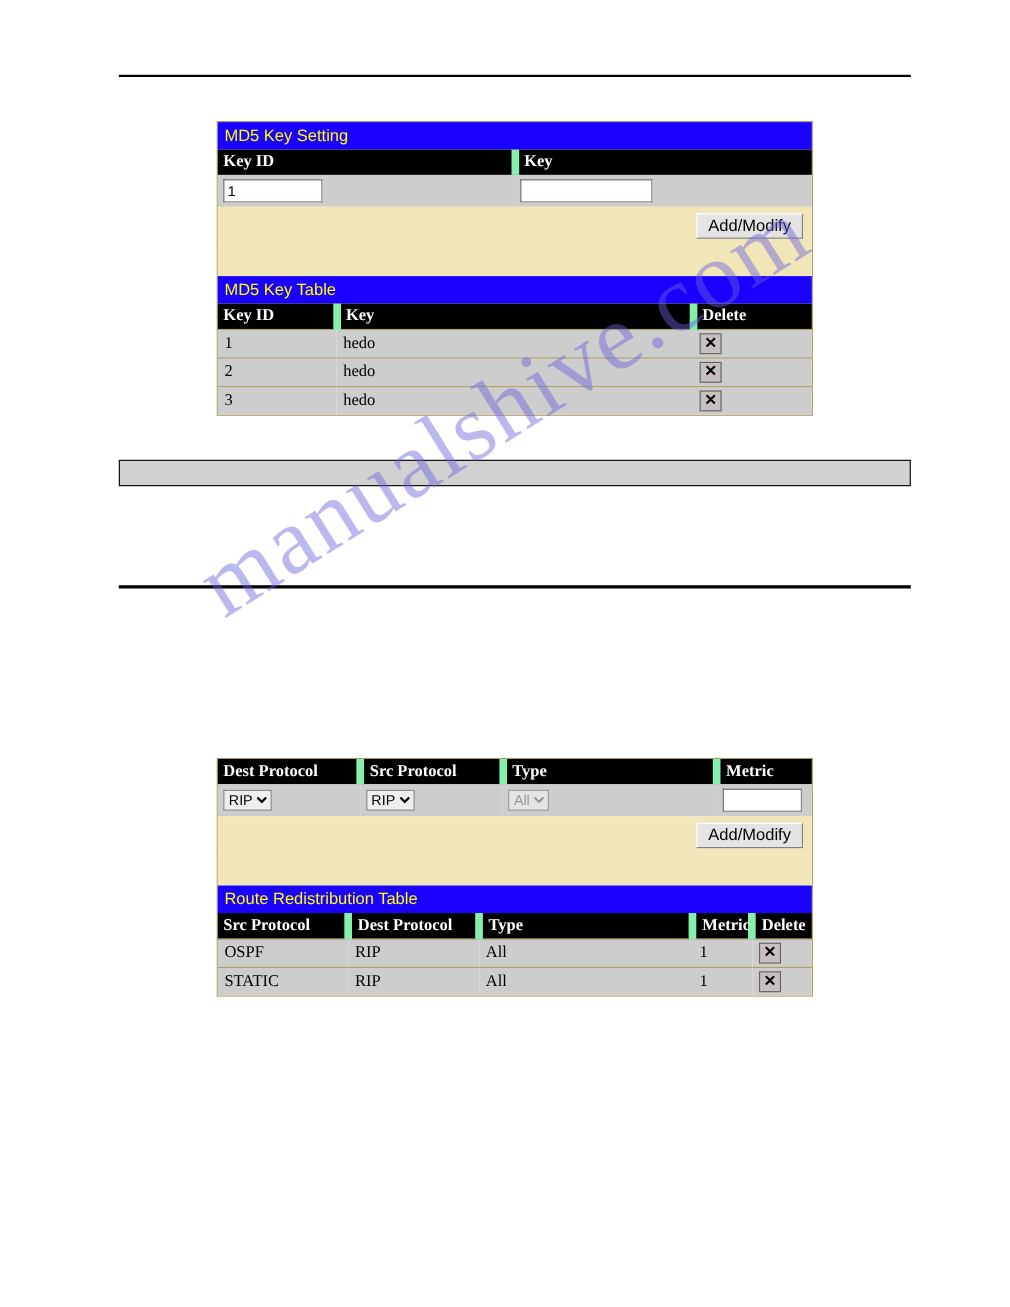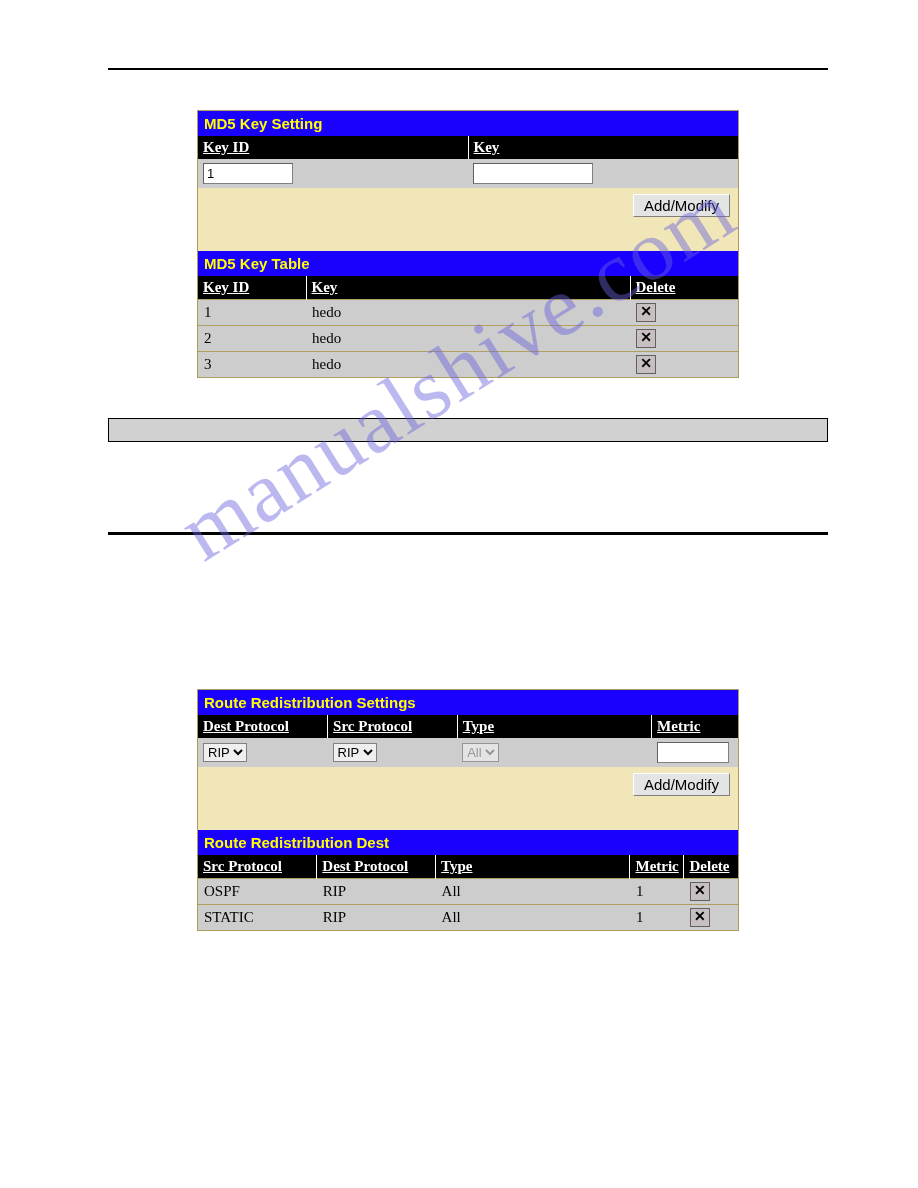--- a/index.html
+++ b/index.html
@@ -46,34 +46,33 @@
     margin: 0 auto 40px auto;
     border: 1px solid #b09b5e;
     position: relative;
     z-index: 1;
     background: #ffffff;
   }
   .panel-header {
     background: #1a00ff;
     color: #ffff00;
     font-family: Arial, sans-serif;
-    font-weight: bold;
+    font-weight: normal;
     font-size: 15px;
     padding: 4px 6px;
   }
   .col-header-row {
     background: #000000;
     color: #ffffff;
     font-family: "Times New Roman", serif;
     font-weight: bold;
     font-size: 15px;
-    text-decoration: underline;
   }
   .col-header-row td, .col-header-row th {
-    border-left: 1px solid #86efac;
+    border-left: 7px solid #86efac;
     border-right: 1px solid #fff;
     padding: 3px 5px;
     text-align: left;
   }
   .col-header-row td:first-child, .col-header-row th:first-child {
     border-left: none;
   }
   .col-header-row td:last-child, .col-header-row th:last-child {
     border-right: none;
   }
@@ -219,21 +218,20 @@
       </table>
   </div>
 
   <div class="gray-bar"></div>
 
   <hr class="rule-thick">
 
   <div style="height:130px;"></div>
 
   <div class="panel">
-    <div class="panel-header">Route Redistribution Settings</div>
     <table class="tbl">
       <colgroup>
           <col style="width:24%">
           <col style="width:24%">
           <col style="width:36%">
           <col style="width:16%">
         </colgroup>
       <tbody>
           <tr class="col-header-row">
         <td>Dest Protocol</td>
@@ -261,21 +259,21 @@
           <input type="text" style="width: 72px;" value="">
         </td>
       </tr>
     </tbody>
       </table>
     <div class="btn-row">
       <button class="btn">Add/Modify</button>
     </div>
     <div class="spacer-row"></div>
 
-    <div class="panel-header">Route Redistribution Dest</div>
+    <div class="panel-header">Route Redistribution Table</div>
     <table class="tbl">
       <colgroup>
           <col style="width:22%">
           <col style="width:22%">
           <col style="width:36%">
           <col style="width:10%">
           <col style="width:10%">
         </colgroup>
       <tbody>
           <tr class="col-header-row">

